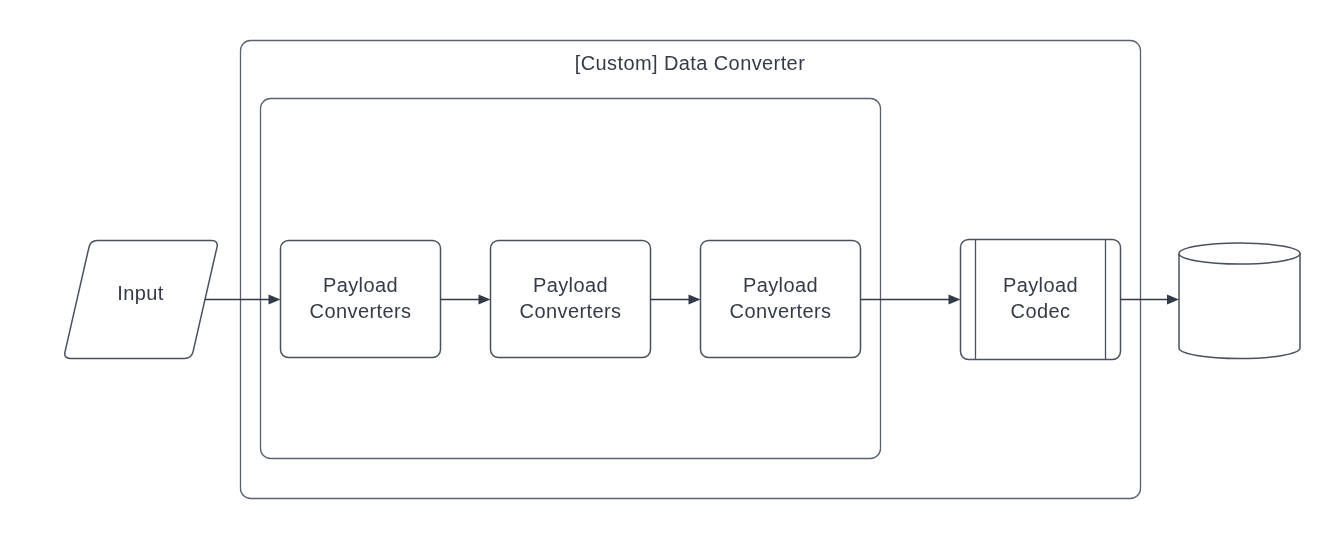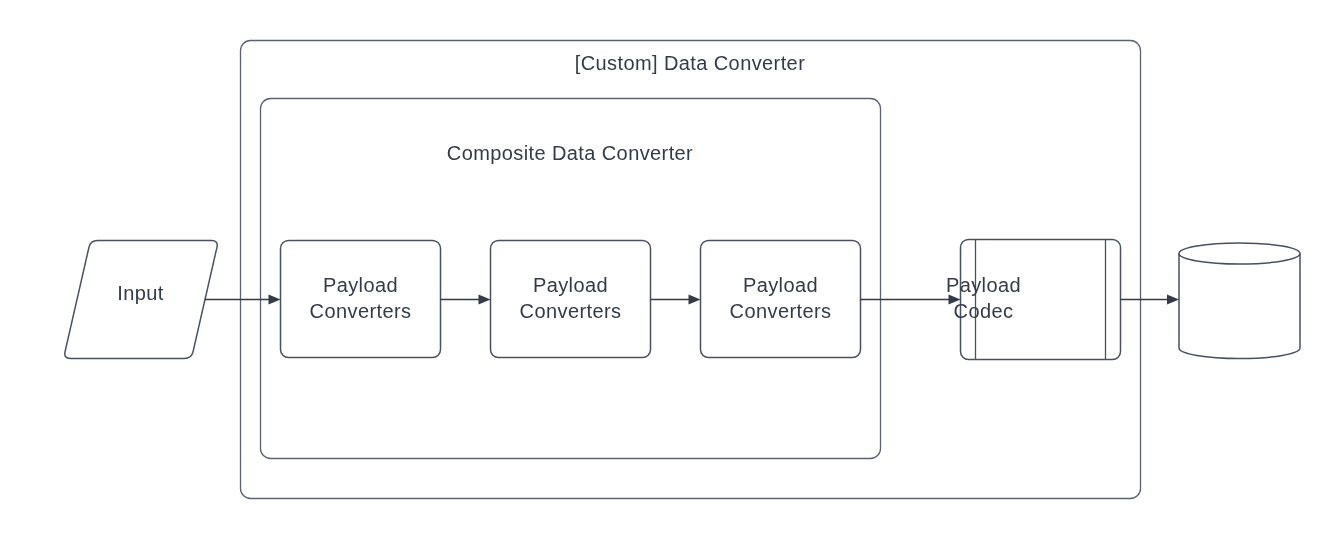--- a/index.html
+++ b/index.html
@@ -29,21 +29,21 @@
     line-height: 26px;
     letter-spacing: 0.4px;
     pointer-events: none;
   }
   .lbl-custom-title    { left: 220px; top: 50px;  width: 900px; height: 26px; }
   .lbl-composite-title { left: 240px; top: 140px; width: 620px; height: 26px; }
   .lbl-input           { left: 60px;  top: 280px; width: 121px; height: 26px; }
   .lbl-pc1             { left: 280px; top: 272px; width: 121px; height: 52px; }
   .lbl-pc2             { left: 490px; top: 272px; width: 121px; height: 52px; }
   .lbl-pc3             { left: 700px; top: 272px; width: 121px; height: 52px; }
-  .lbl-codec           { left: 908px; top: 272px; width: 111px; height: 52px; }
+  .lbl-codec           { left: 965px; top: 272px; width: 111px; height: 52px; }
   .lbl-storage         { left: 1169px; top: 279px; width: 101px; height: 52px; }
 </style>
 </head>
 <body>
 
 <div id="canvas">
 
   <svg width="1320" height="540" viewBox="0 0 1320 540">
 
     <rect class="container-box" x="220.5" y="40.5" width="900" height="458" rx="10"></rect>
@@ -83,20 +83,19 @@
       <line class="edge-line" x1="840.5" y1="299.5" x2="929" y2="299.5"></line>
       <path class="edge-head" d="M 940.5,299.5 L 928.5,294.5 L 928.5,304.5 Z"></path>
     </g>
     <g>
       <line class="edge-line" x1="1100.5" y1="299.5" x2="1147.5" y2="299.5"></line>
       <path class="edge-head" d="M 1159,299.5 L 1147,294.5 L 1147,304.5 Z"></path>
     </g>
   </svg>
 
   <div class="label lbl-custom-title">[Custom] Data Converter</div>
-  <div class="label lbl-composite-title">Composite Data Converter</div>
   <div class="label lbl-input">Input</div>
   <div class="label lbl-pc1">Payload Converters</div>
   <div class="label lbl-pc2">Payload Converters</div>
   <div class="label lbl-pc3">Payload Converters</div>
   <div class="label lbl-codec">Payload Codec</div>
 
 </div>
 
 </body></html>

